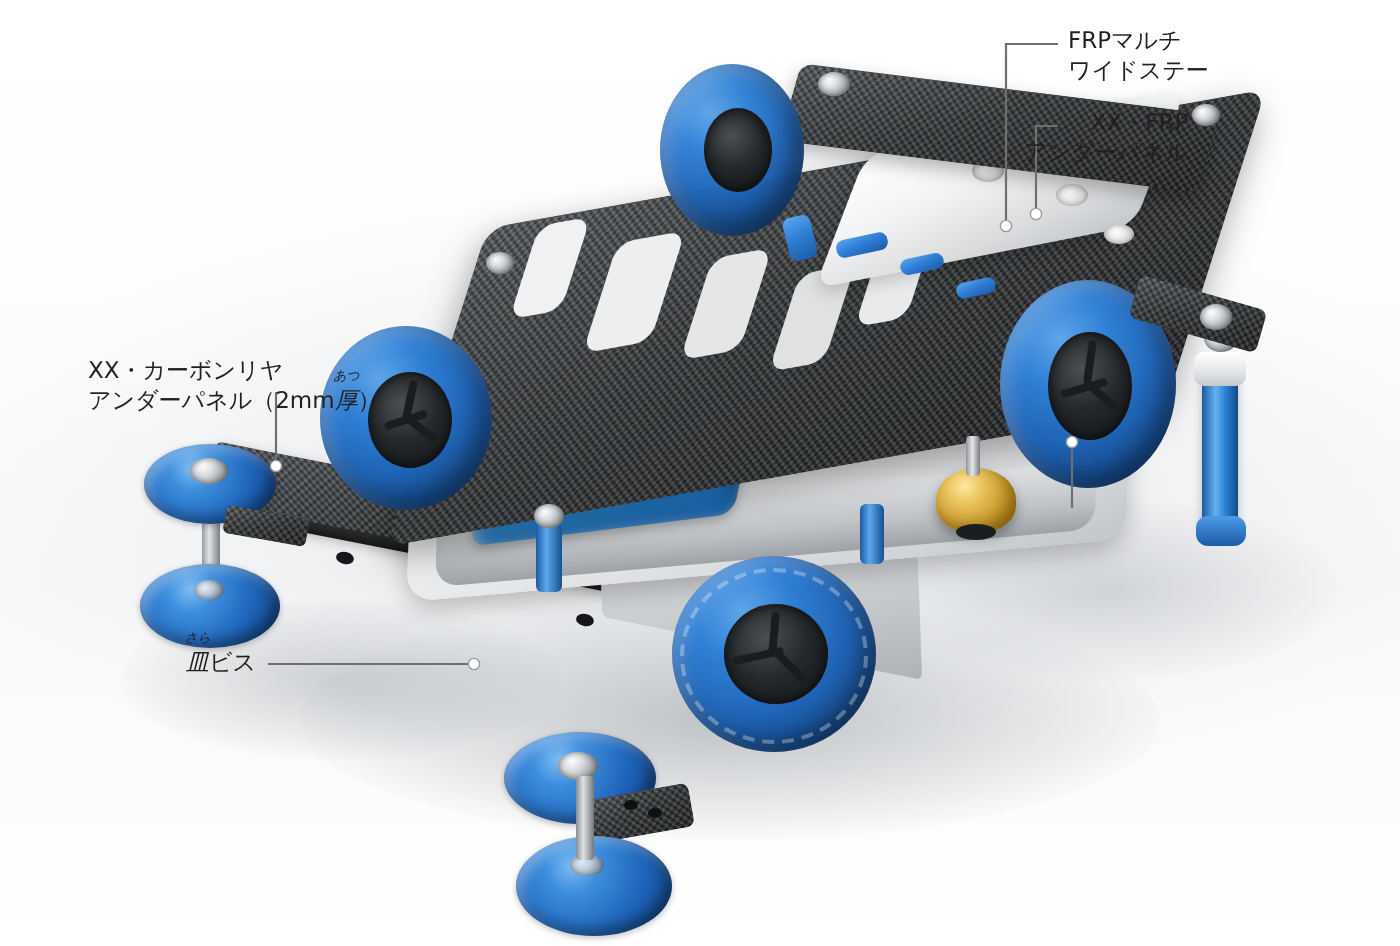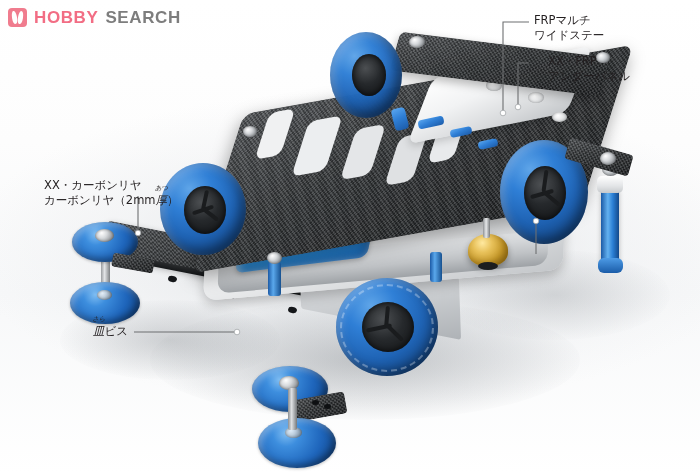--- a/index.html
+++ b/index.html
@@ -305,40 +305,35 @@
     <path d="M138 196 L138 232" stroke="#6d6f71" stroke-width="1.1" fill="none"></path>
     <circle cx="138" cy="233" r="2.8" fill="#ffffff" stroke="#9a9da0" stroke-width="0.7"></circle>
 
     <path d="M134 332 L236 332" stroke="#6d6f71" stroke-width="1.1" fill="none"></path>
     <circle cx="237" cy="332" r="2.8" fill="#ffffff" stroke="#9a9da0" stroke-width="0.7"></circle>
 
     <path d="M536 254 L536 222" stroke="#6d6f71" stroke-width="1.1" fill="none"></path>
     <circle cx="536" cy="221" r="2.8" fill="#ffffff" stroke="#9a9da0" stroke-width="0.7"></circle>
   </svg>
 
-  <div id="logo">
-    <div class="logo-mark"></div>
-    <span class="logo-hobby">HOBBY</span>
-    <span class="logo-search">SEARCH</span>
-  </div>
 
   <div class="callout lbl-right" style="left:534px; top:13px;">
     <div>FRPマルチ</div>
     <div>ワイドステー</div>
   </div>
 
-  <div class="callout lbl-right" style="left:548px; top:54px;">
+  <div class="callout lbl-right" style="left:512px; top:54px;text-align:right;">
     <div>XX・FRP</div>
     <div>アンダーパネル</div>
   </div>
 
   <div class="callout lbl-left" style="left:44px; top:166px;margin-top:12px;">
     <div>XX・カーボンリヤ</div>
     <div>
-      <span>カーボンリヤ（2mm</span><span class="ruby-wrap"><span class="ruby">あつ</span><span>厚</span></span><span>）</span>
+      <span>アンダーパネル（2mm</span><span class="ruby-wrap"><span class="ruby">あつ</span><span>厚</span></span><span>）</span>
     </div>
   </div>
 
   <div class="callout lbl-left" style="left:93px; top:324px;">
     <div><span class="ruby-wrap"><span class="ruby">さら</span><span>皿</span></span><span>ビス</span></div>
   </div>
 
 
 </div>
 

